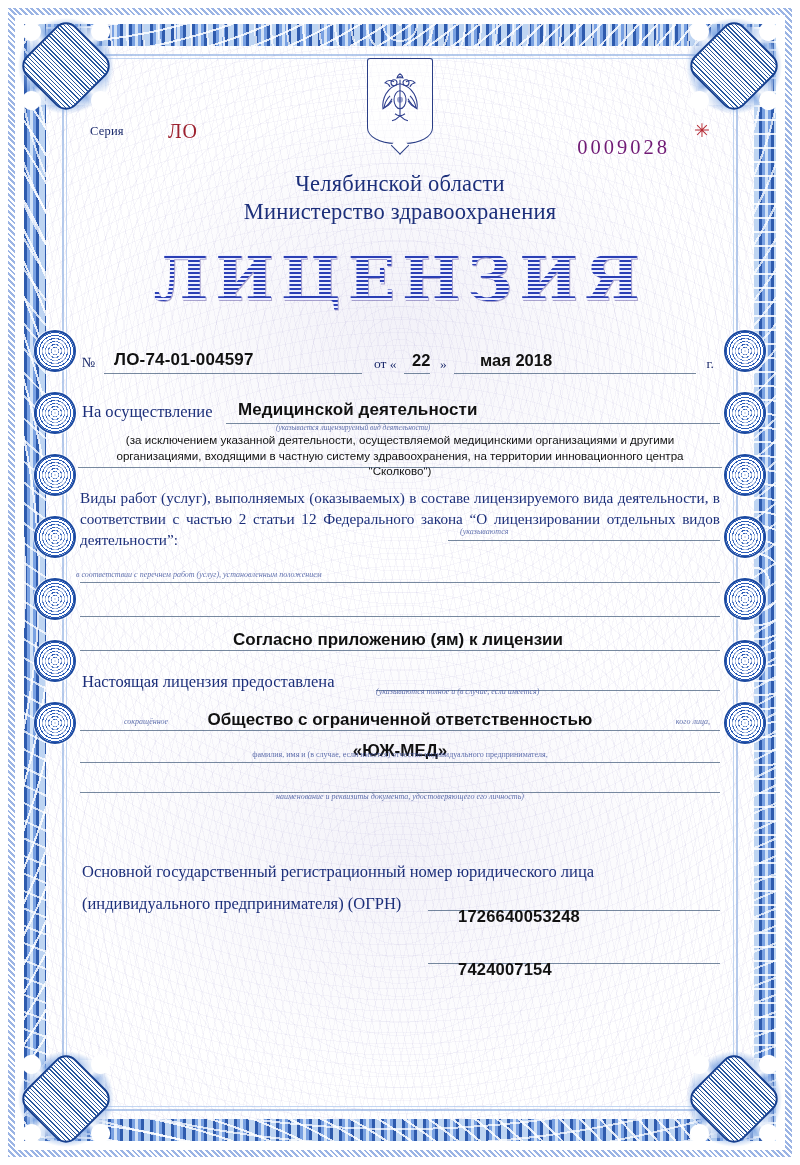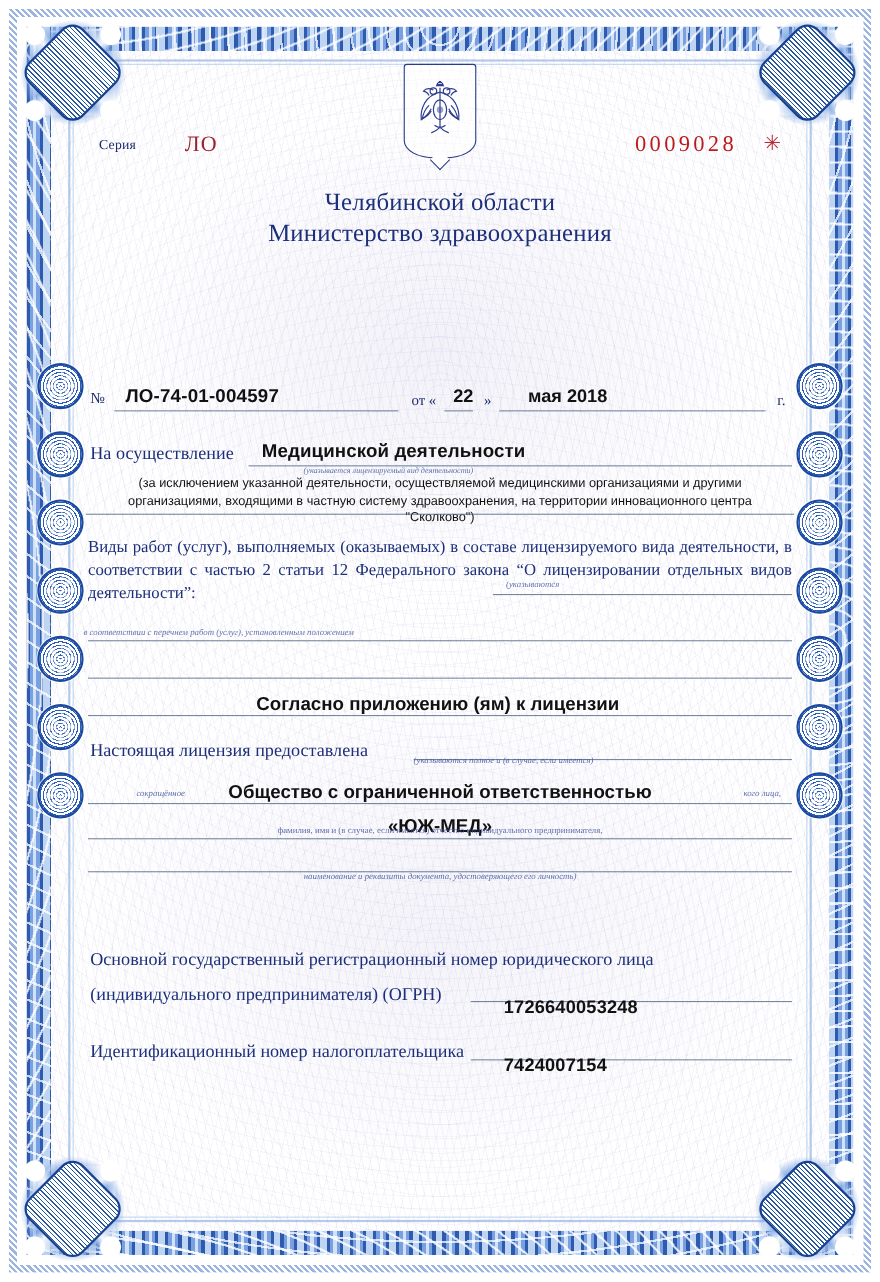--- a/index.html
+++ b/index.html
@@ -240,22 +240,22 @@
   .serial-label{
     position:absolute; left:14px; top:4px;
     font-size:12.5px; color:#1b2a6b; letter-spacing:.2px;
   }
   .serial-value{
     position:absolute; left:92px; top:0;
     font-size:20px; color:#9d2230; font-weight:400;
     letter-spacing:1px;
   }
   .serial-number{
-    position:absolute; right:54px; top:0;
-    font-size:20.5px; color:#b91c1c; letter-spacing:3px;margin-left:48px;
+    position:absolute; right:54px; top:16px;
+    font-size:20.5px; color:#701a75; letter-spacing:3px;margin-left:48px;
   }
   .serial-star{
     position:absolute; right:14px; top:1px;
     font-size:19px; color:#b52a33; line-height:20px;
   }
 
   
   .ministry{
     position:absolute; left:0; right:0; top:108px;
     text-align:center;
@@ -530,20 +530,21 @@
       <span class="serial-value">ЛО</span>
       <span class="serial-number">0009028</span>
       <span class="serial-star">✳</span>
     </div>
 
     <div class="ministry">
       <div>Челябинской области</div>
       <div>Министерство здравоохранения</div>
     </div>
 
+    <div class="title-licenzia">ЛИЦЕНЗИЯ</div>
 
     <div class="numdate">
       <span class="nd-no">№</span>
       <span class="nd-numval">ЛО-74-01-004597</span>
       <span class="nd-ot">от «</span>
       <span class="nd-day">22</span>
       <span class="nd-q2">»</span>
       <span class="nd-month">мая 2018</span>
       <span class="nd-g">г.</span>
       <span class="rule" style="left:22px;  right:356px; top:23px;"></span>
@@ -589,18 +590,17 @@
     <div class="cap-fio">фамилия, имя и (в случае, если имеется) отчество индивидуального предпринимателя,</div>
 
     <span class="rule" style="left:4px; right:4px; top:730px;"></span>
     <div class="cap-doc">наименование и реквизиты документа, удостоверяющего его личность)</div>
 
     <div class="ogrn-l1">Основной государственный регистрационный номер юридического лица</div>
     <div class="ogrn-l2">(индивидуального предпринимателя) (ОГРН)</div>
     <span class="rule" style="left:352px; right:4px; top:848px;"></span>
     <div class="ogrn-val">1726640053248</div>
 
-    <div class="inn-l">Идентификационный номер налогоплательщика</div>
     <span class="rule" style="left:352px; right:4px; top:901px;"></span>
     <div class="inn-val">7424007154</div>
 
   </div>
 </div>
 
 </body></html>

